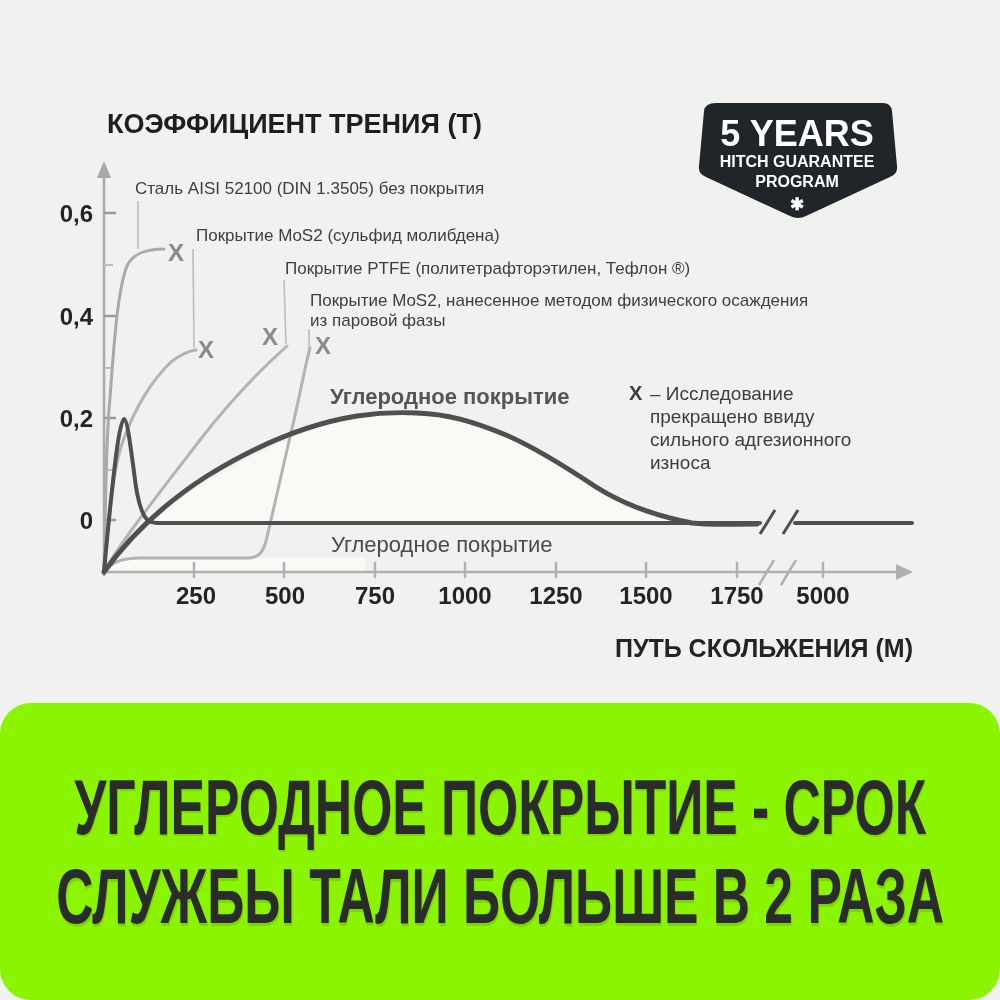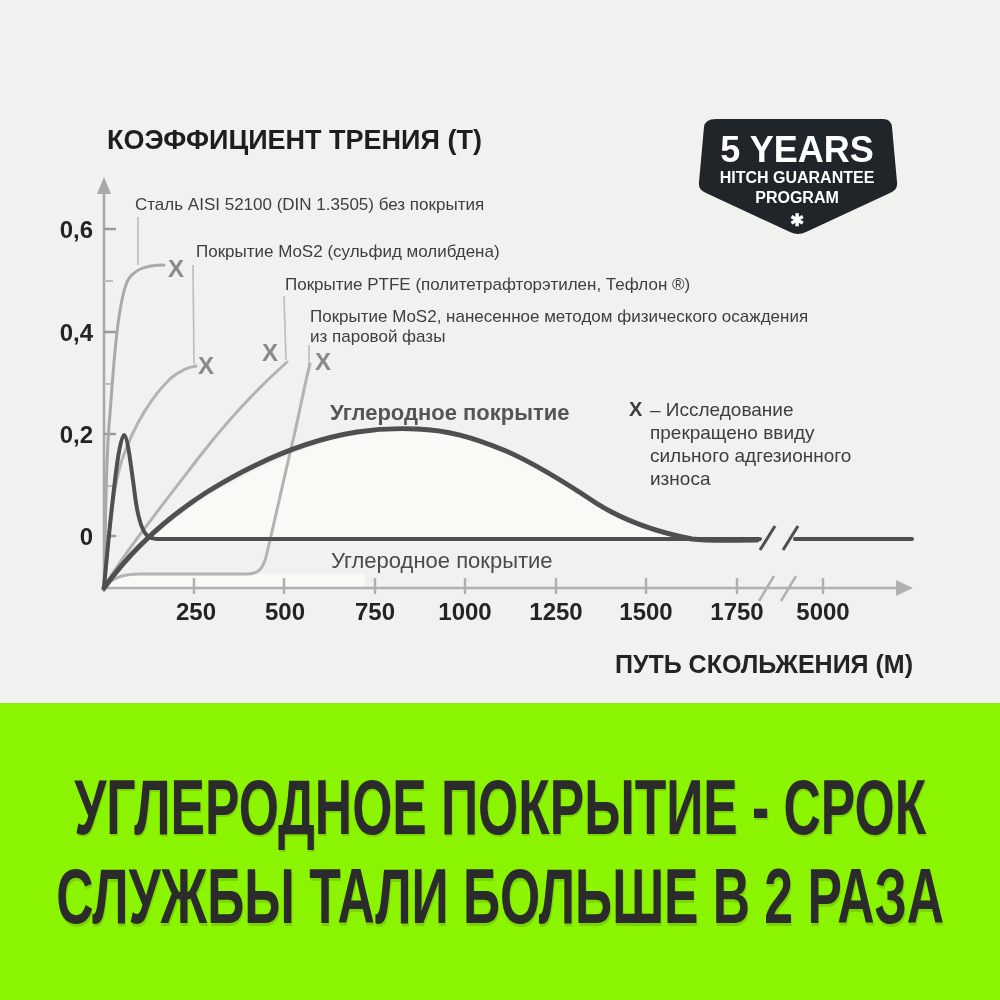--- a/index.html
+++ b/index.html
@@ -3,27 +3,28 @@
 <meta charset="utf-8">
 <style>
   html,body{margin:0;padding:0;}
   body{
     width:1000px;height:1000px;
     background:#f1f1ef;
     font-family:"Liberation Sans", sans-serif;
     overflow:hidden;
     position:relative;
   }
-  .top-section{position:absolute;left:0;top:16px;width:1000px;height:816px;}
+  .top-section{position:absolute;left:0;top:0;width:1000px;height:816px;}
   svg text{user-select:none;}
 
   .banner{
     position:absolute;left:0;top:703px;width:1000px;height:297px;
     display:flex;flex-direction:column;align-items:center;justify-content:center;
     overflow:hidden;
+    border-radius:31px;
   }
   .banner-inner{
     transform:scale(0.86,1.30);
     transform-origin:center center;
     text-align:center;
   }
   .banner-line{
     font-weight:bold;
     font-size:60px;
     line-height:69px;

